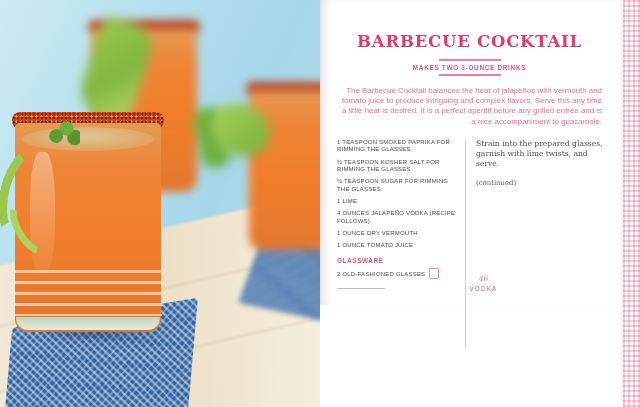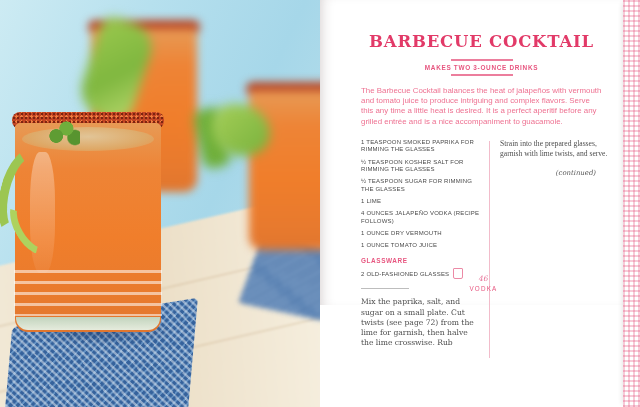--- a/index.html
+++ b/index.html
@@ -54,42 +54,42 @@
     border-radius:14px 26px 20px 30px;transform:rotate(18deg);filter:blur(3px);}
   .lime-wedge2{position:absolute;left:110px;top:88px;width:28px;height:60px;background:#6faf3a;border-radius:10px;transform:rotate(-12deg);filter:blur(3px);}
   .lime-right{left:-34px;top:22px;width:58px;height:52px;background:linear-gradient(135deg,#a6cf58,#77b13c);
     border-radius:40% 60% 45% 55%;filter:blur(3px);}
   .glass-shadow{position:absolute;left:26px;top:318px;width:150px;height:26px;border-radius:50%;
     background:radial-gradient(ellipse,rgba(30,50,90,.45),rgba(30,50,90,0) 70%);filter:blur(3px);}
 
   
   .page{position:relative;width:320px;height:305px;background:#fff;
     box-shadow:inset 10px 0 14px -10px rgba(60,30,30,.25);
-    padding:30px 28px 0 41px;box-sizing:border-box;}
+    padding:30px 28px 0 17px;box-sizing:border-box;}
   .title{font-family:"DejaVu Serif","Liberation Serif",serif;font-weight:bold;font-size:16.5px;
     letter-spacing:.8px;color:#e23a68;text-align:center;margin:2px 10px 0 0;}
   .badge{margin:8px 10px 0 0;display:flex;flex-direction:column;align-items:center;}
   .badge .rule{width:62px;height:2px;background:#ec7e9d;}
   .badge-text{font-size:6.4px;font-weight:bold;letter-spacing:.7px;color:#e7557f;margin:3px 0;}
-  .intro{margin:10px 10px 0 0;font-size:7.9px;line-height:10.2px;color:#ee7191;}
+  .intro{margin:10px 10px 0 0;font-size:7.9px;line-height:10.2px;color:#ee7191;text-align:right;}
 
   .cols{display:flex;margin-top:12px;margin-right:4px;}
   .col-left{width:120px;flex:none;}
   .vdivider{width:1px;background:#f2bccb;margin:2px 10px 0 8px;min-height:206px;flex:none;}
   .col-right{flex:1;min-width:0;}
 
   .ingredients{list-style:none;margin:0;padding:0;}
   .ingredients li{font-size:6px;line-height:7.6px;letter-spacing:.2px;color:#4a4a4a;margin-bottom:4.5px;}
   .gw-head{font-size:6.4px;font-weight:bold;letter-spacing:.6px;color:#e7557f;margin-top:8px;}
   .gw-item{font-size:6px;letter-spacing:.2px;color:#4a4a4a;margin-top:4px;display:flex;align-items:center;}
   .glass-icon{display:inline-block;width:8px;height:9px;border:1px solid #ec8aa6;border-radius:1px 1px 2px 2px;margin-left:4px;}
   .col-hr{width:48px;height:1px;background:#bdbdbd;margin:9px 0 8px 0;}
   .body-text{font-family:"DejaVu Serif","Liberation Serif",serif;font-size:7.6px;line-height:10.2px;color:#4e4e4e;margin:0 0 10px 0;}
-  .continued{font-family:"DejaVu Serif","Liberation Serif",serif;font-style:italic;font-size:6.9px;color:#555;
-    text-align:right;padding-right:12px;margin-top:2px;}
+  .continued{font-family:"DejaVu Serif","Liberation Serif",serif;font-size:6.9px;color:#555;
+    padding-right:12px;margin-top:2px;}
 
   .footer{position:absolute;left:35px;right:28px;bottom:13px;text-align:center;}
   .page-number{font-family:"DejaVu Serif","Liberation Serif",serif;font-style:italic;font-size:7.5px;color:#e7759a;}
   .chapter{font-size:6.3px;letter-spacing:1.2px;color:#e7557f;margin-top:2px;}
 
   .gingham{position:absolute;right:0;top:0;width:17px;height:407px;background-color:#fff;
     background-image:
       repeating-linear-gradient(90deg,rgba(228,81,124,.30) 0 2px,transparent 2px 5px),
       repeating-linear-gradient(0deg,rgba(228,81,124,.30) 0 2px,transparent 2px 5px);
     box-shadow:-4px 0 5px -3px rgba(0,0,0,.10);}
@@ -162,27 +162,26 @@
           <li>4 OUNCES JALAPEÑO VODKA (RECIPE FOLLOWS)</li>
           <li>1 OUNCE DRY VERMOUTH</li>
           <li>1 OUNCE TOMATO JUICE</li>
         </ul>
         <div class="gw-head">GLASSWARE</div>
         <div class="gw-item">
           <span>2 OLD-FASHIONED GLASSES</span>
           <span class="glass-icon"></span>
         </div>
         <div class="col-hr"></div>
-        <p class="body-text">Mix the paprika, salt, and sugar on a small plate. Cut twists (see page 72) from the lime for garnish, then halve the lime crosswise. Rub</p>
       </div>
 
       <div class="vdivider"></div>
 
       <div class="col-right">
-        <p class="body-text" style="font-family:Liberation Serif, serif;">Strain into the prepared glasses, garnish with lime twists, and serve.</p>
+        <p class="body-text" style="">Strain into the prepared glasses, garnish with lime twists, and serve.</p>
         <div class="continued">(continued)</div>
       </div>
     </div>
 
     <div class="footer">
       <div class="page-number">46</div>
       <div class="chapter">VODKA</div>
     </div>
 
     <div class="gingham"></div>

